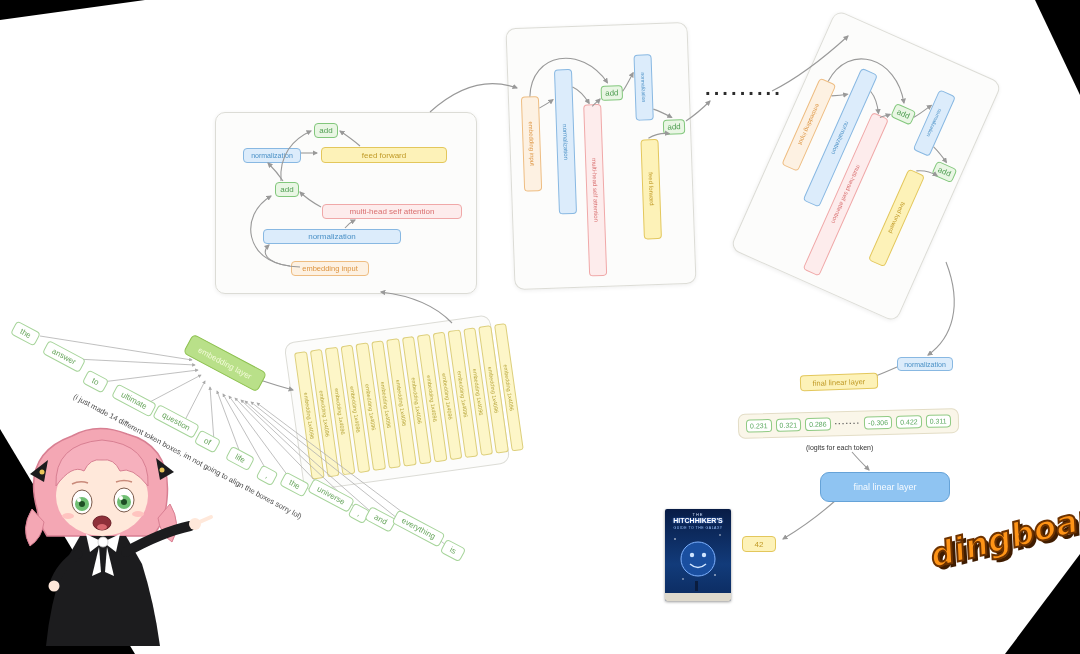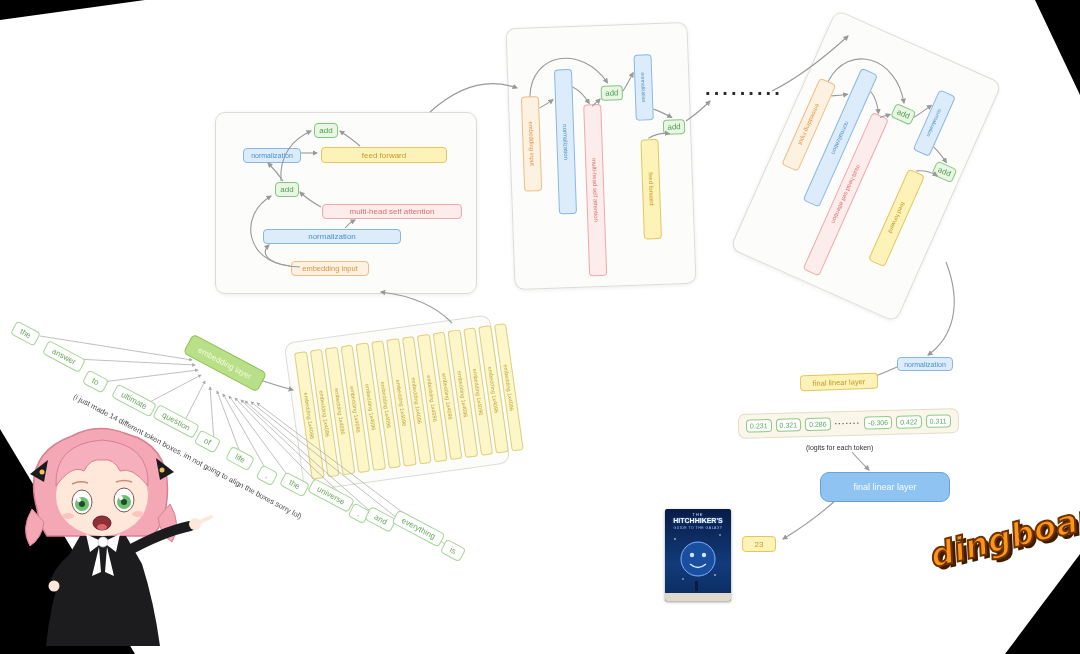--- a/index.html
+++ b/index.html
@@ -175,21 +175,21 @@
     <span class="logit">0.321</span>
     <span class="logit">0.286</span>
     <span class="logit-dots">·······</span>
     <span class="logit">-0.306</span>
     <span class="logit">0.422</span>
     <span class="logit">0.311</span>
   </div>
   <div class="caption">(logits for each token)</div>
 
   <div class="bigblue">final linear layer</div>
-  <div class="box yellow" style="left:742px;top:536px;width:34px;height:16px;z-index:3;">23</div>
+  <div class="box yellow" style="left:742px;top:536px;width:34px;height:16px;z-index:3;">42</div>
 
   <div class="poster">
     <svg viewBox="0 0 66 92" width="66" height="92" style="position:absolute;inset:0;">
       <circle cx="10" cy="30" r="0.8" fill="#fff"></circle>
         <circle cx="55" cy="26" r="0.7" fill="#fff"></circle>
       <circle cx="18" cy="70" r="0.7" fill="#fff"></circle>
         <circle cx="50" cy="66" r="0.8" fill="#fff"></circle>
       <circle cx="33" cy="50" r="17" fill="#1a4fa0" stroke="#7fb2ff" stroke-width="1"></circle>
       <circle cx="27" cy="46" r="2.2" fill="#cfe4ff"></circle>
         <circle cx="39" cy="46" r="2.2" fill="#cfe4ff"></circle>

